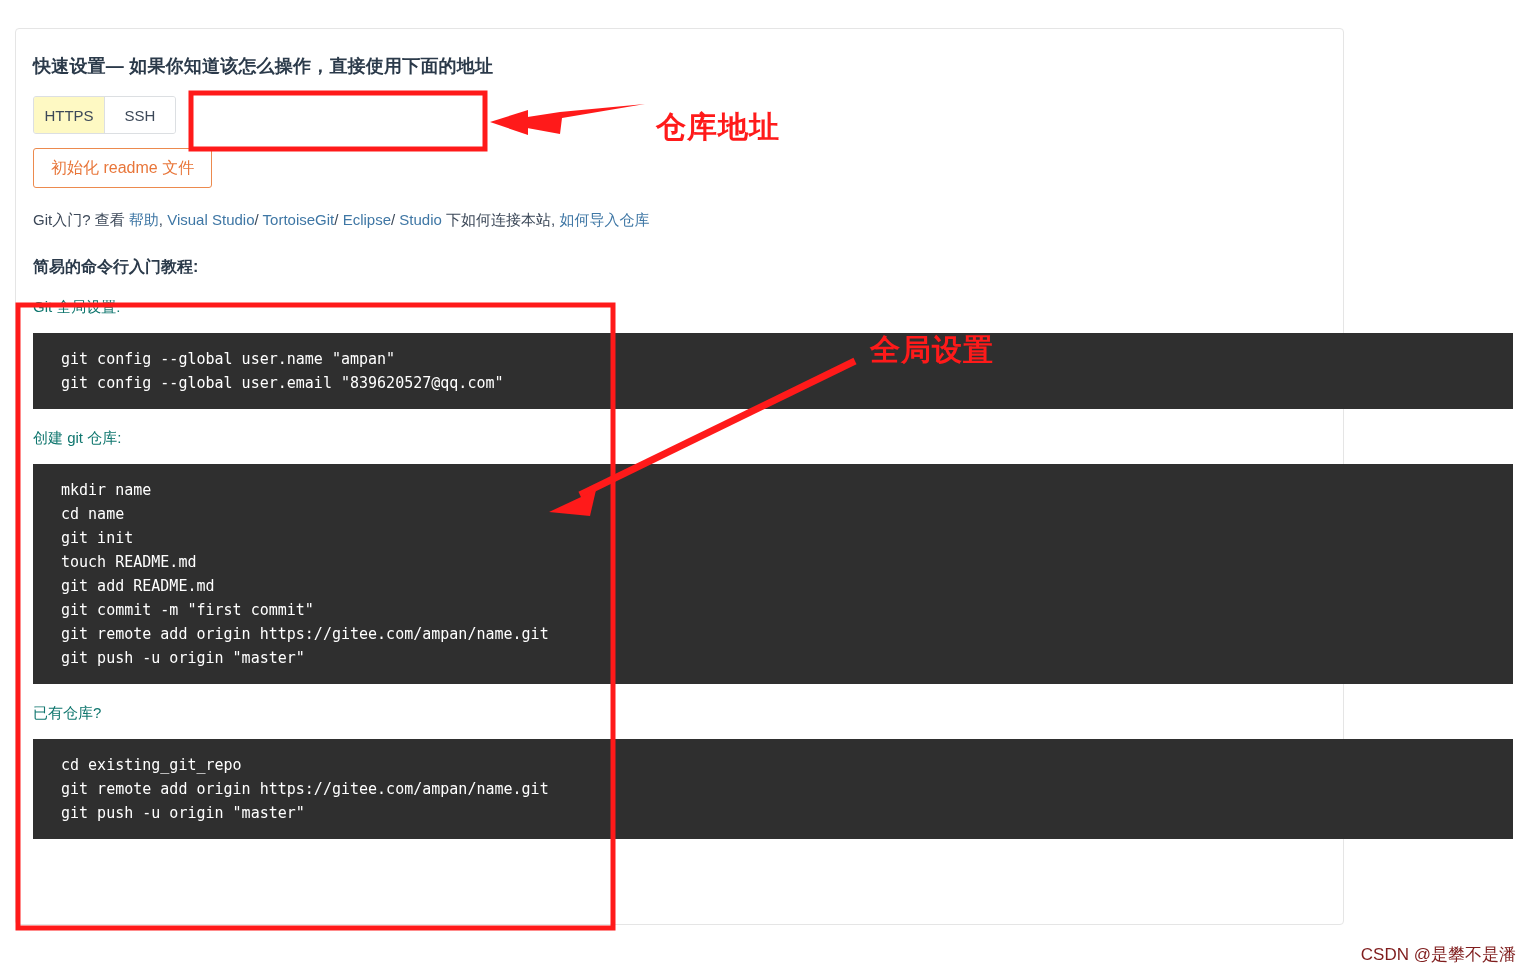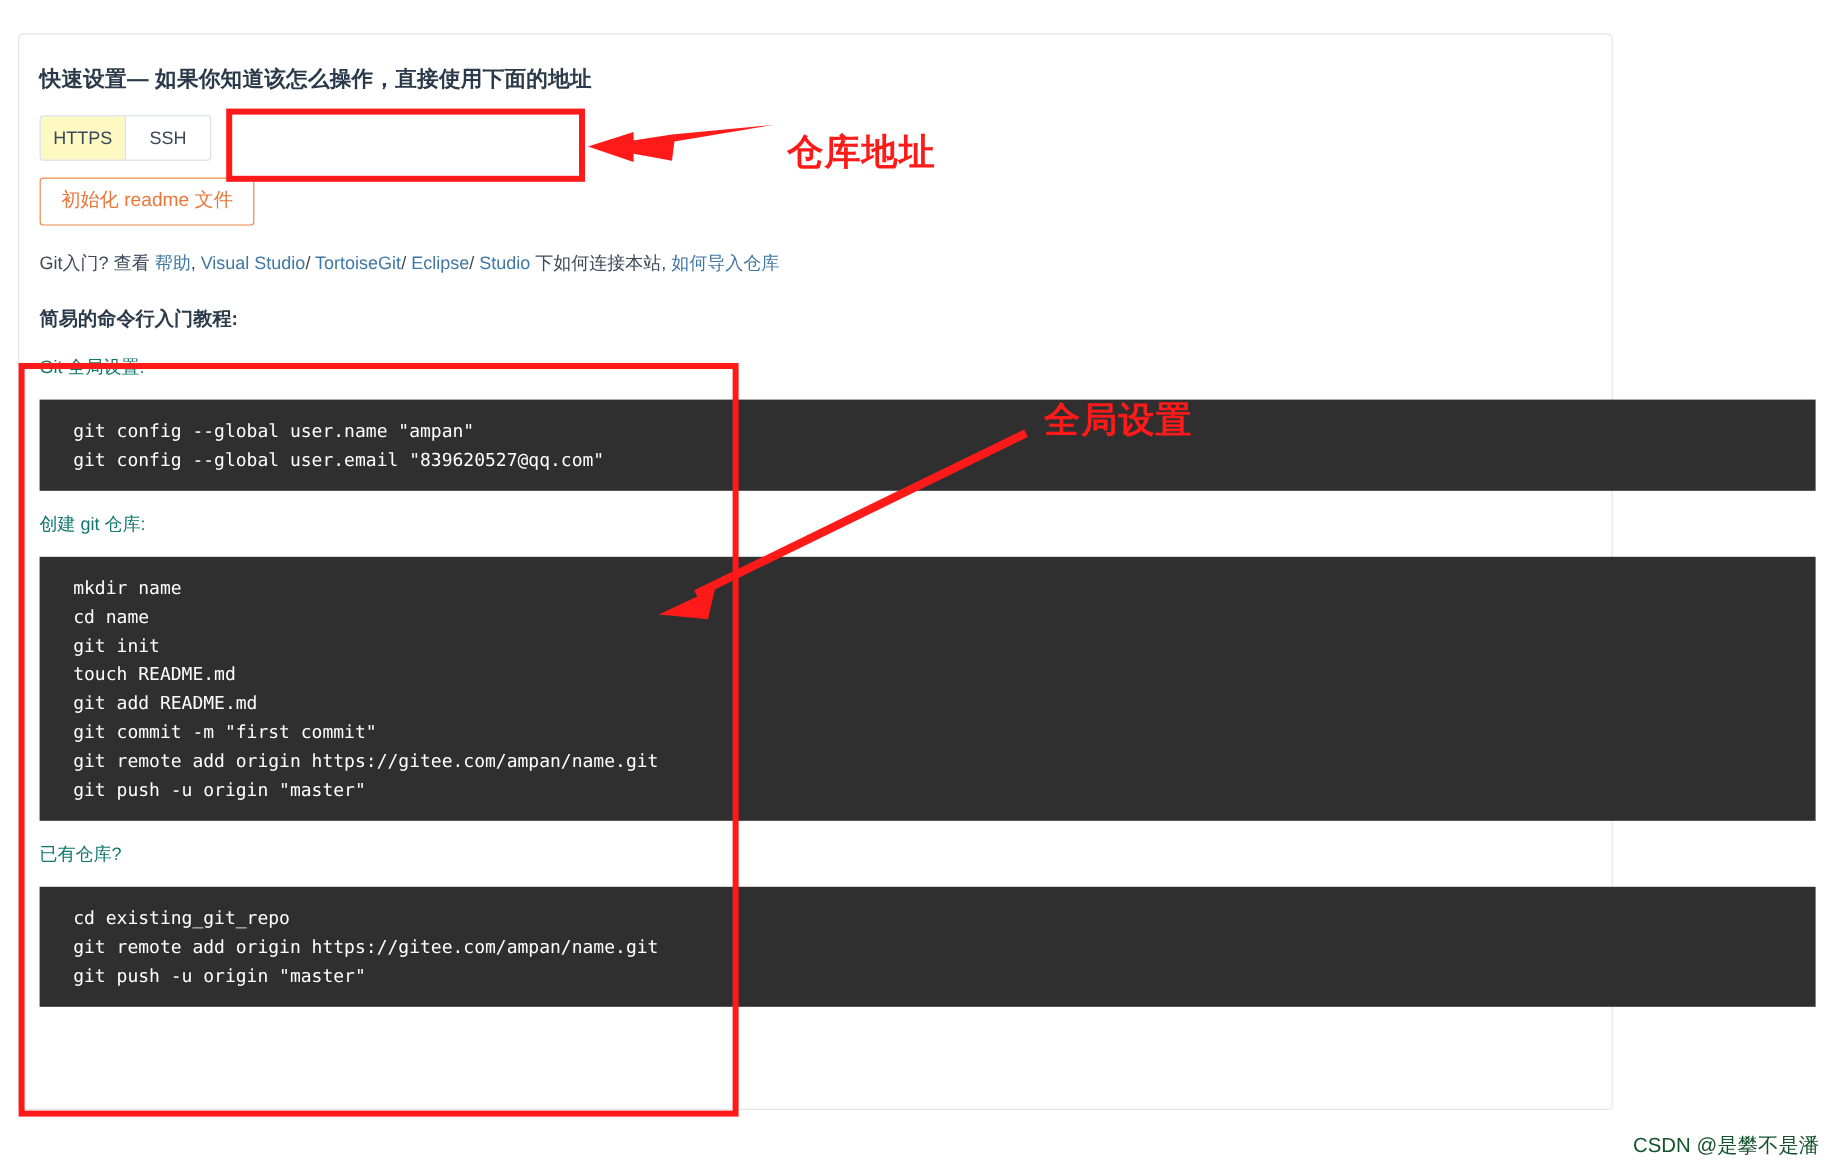--- a/index.html
+++ b/index.html
@@ -196,21 +196,21 @@
     letter-spacing: 1px;
     white-space: nowrap;
   }
   .anno-1 { left: 656px; top: 107px; }
   .anno-2 { left: 870px; top: 330px; }
 
   .watermark {
     position: absolute;
     right: 24px;
     bottom: 12px;
-    color: #14532d;
+    color: #7f1d1d;
     font-size: 17px;
     white-space: nowrap;
   }
 </style>
 </head>
 <body>
 
 <div class="card">
   <div class="card-inner">
 

